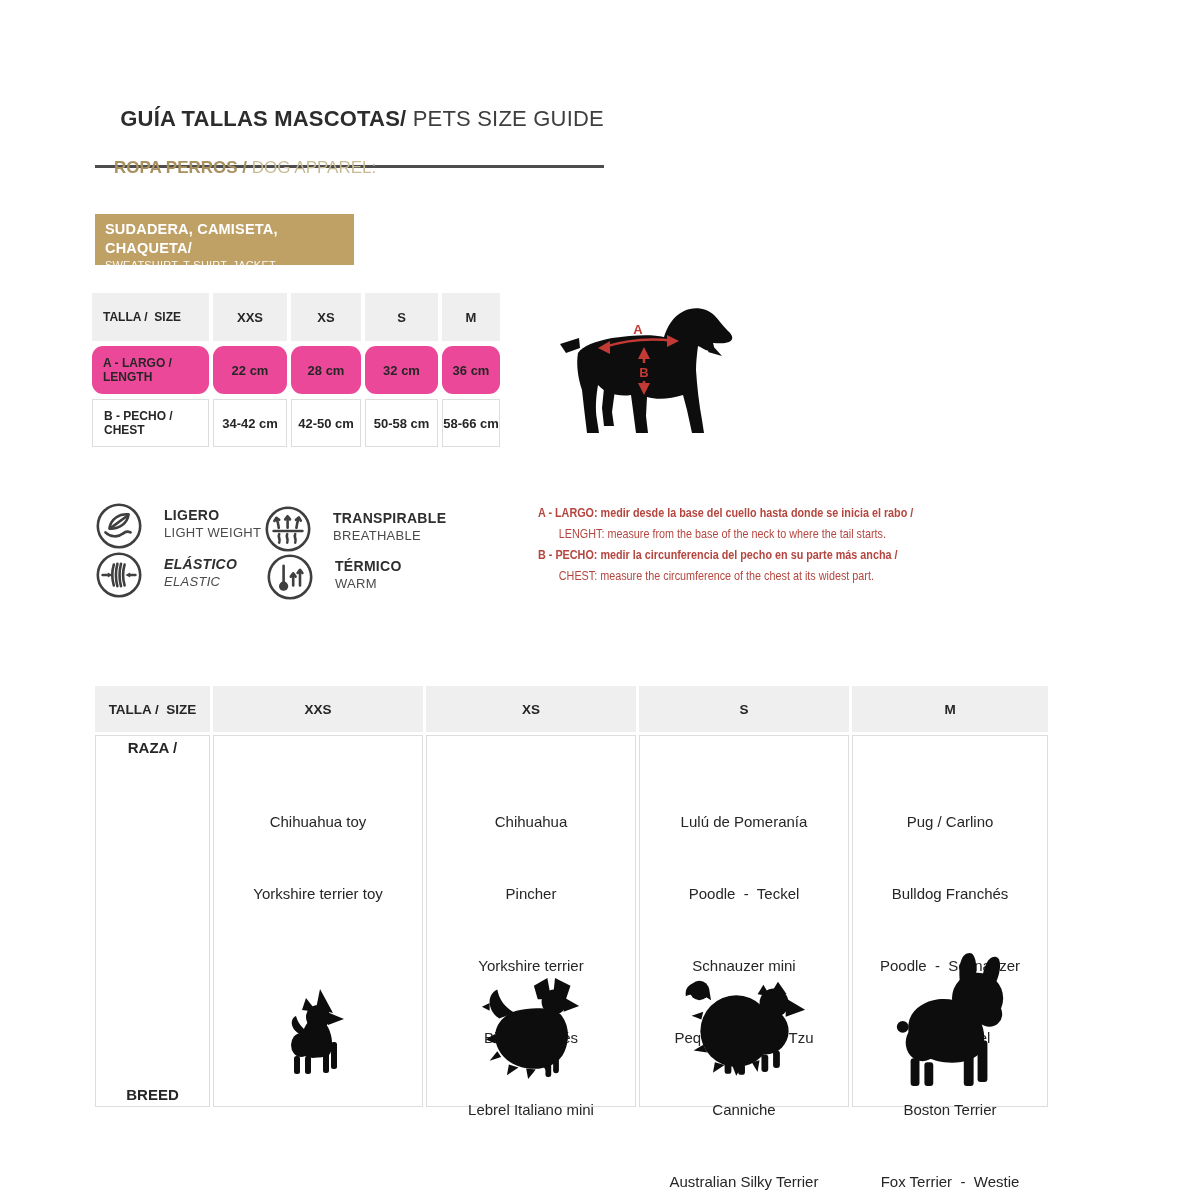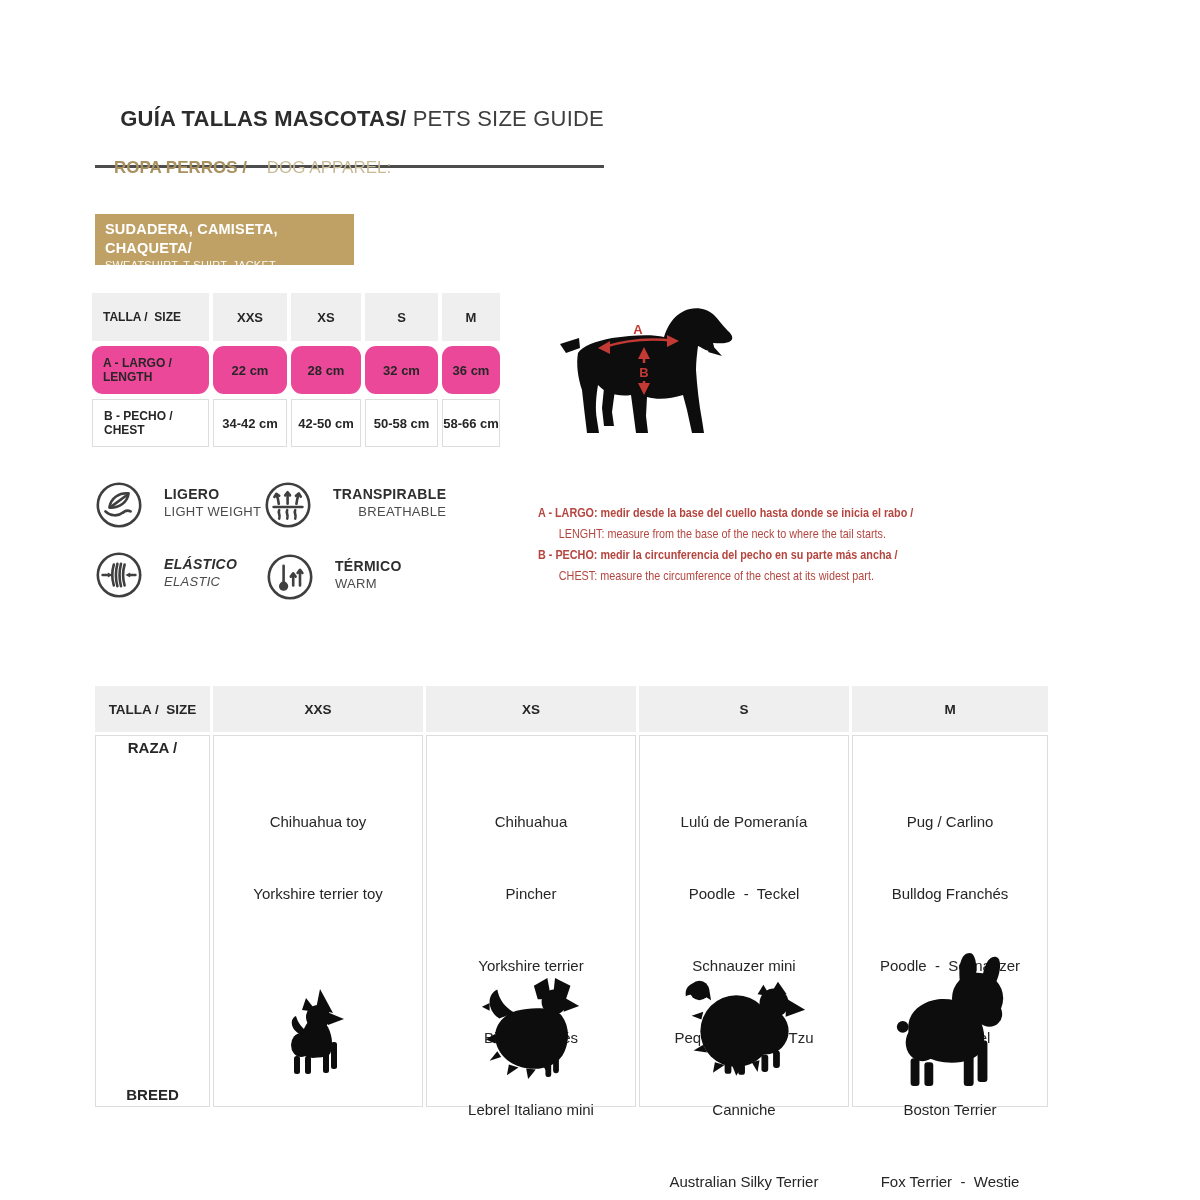--- a/index.html
+++ b/index.html
@@ -6,21 +6,21 @@
   .canvas{position:relative;width:1200px;height:1200px;background:#fff;overflow:hidden;
           font-family:"Liberation Sans","DejaVu Sans",sans-serif;color:#262626;}
 
   
   .title{position:absolute;left:95px;top:80px;font-size:22px;letter-spacing:.2px;
          border-bottom:3px solid #4d4d4d;padding-bottom:7px;white-space:pre;}
   .title .b{font-weight:700;color:#2c2c2c;}
   .title .l{font-weight:400;color:#3e3e3e;}
   .subtitle{position:absolute;left:95px;top:138px;font-size:17px;white-space:pre;}
   .subtitle .b{font-weight:700;color:#a8905f;}
-  .subtitle .l{font-weight:400;color:#c7ba95;margin-left:15px;}
+  .subtitle .l{font-weight:400;color:#c7ba95;}
 
   
   .banner{position:absolute;left:95px;top:214px;width:259px;height:51px;background:#bfa166;
           color:#fff;box-sizing:border-box;padding:6px 0 0 10px;line-height:1.3;}
   .banner .l1{font-weight:700;font-size:14.5px;letter-spacing:.2px;}
   .banner .l2{font-weight:400;font-size:11px;opacity:.95;letter-spacing:.2px;}
 
   
   .size-table{position:absolute;left:92px;top:293px;display:grid;
               grid-template-columns:117px 74px 70px 73px 58px;grid-auto-rows:48px;
@@ -33,22 +33,22 @@
 
   
   .dog-diagram{position:absolute;left:552px;top:296px;width:205px;height:152px;}
 
   
   .feature{position:absolute;display:flex;gap:21px;}
   .feature svg{width:48px;height:48px;flex:0 0 auto;}
   .ftxt{padding-top:5px;line-height:17px;letter-spacing:.3px;}
   .fes{font-weight:700;font-size:14px;color:#2e2e2e;}
   .fen{font-weight:400;font-size:13px;color:#4b4b4b;}
-  #feat0{left:95px;top:481px;}
-  #feat1{left:264px;top:481px;text-align:right;}
+  #feat0{left:95px;top:502px;}
+  #feat1{left:264px;top:505px;}
   #feat2{left:95px;top:551px;font-style:italic;}
   #feat3{left:266px;top:553px;}
   .icn{stroke:#3f3f3f;fill:none;stroke-width:1.3;stroke-linecap:round;stroke-linejoin:round;}
   .icn-fill{fill:#3f3f3f;stroke:none;}
 
   
   .notes{position:absolute;left:538px;top:502px;width:540px;color:#b5463f;
          font-size:13.5px;line-height:21px;transform:scaleX(.8);transform-origin:0 0;}
   .note-main{font-weight:700;white-space:pre-wrap;}
   .note-sub{font-weight:400;margin-left:26px;white-space:pre-wrap;}

